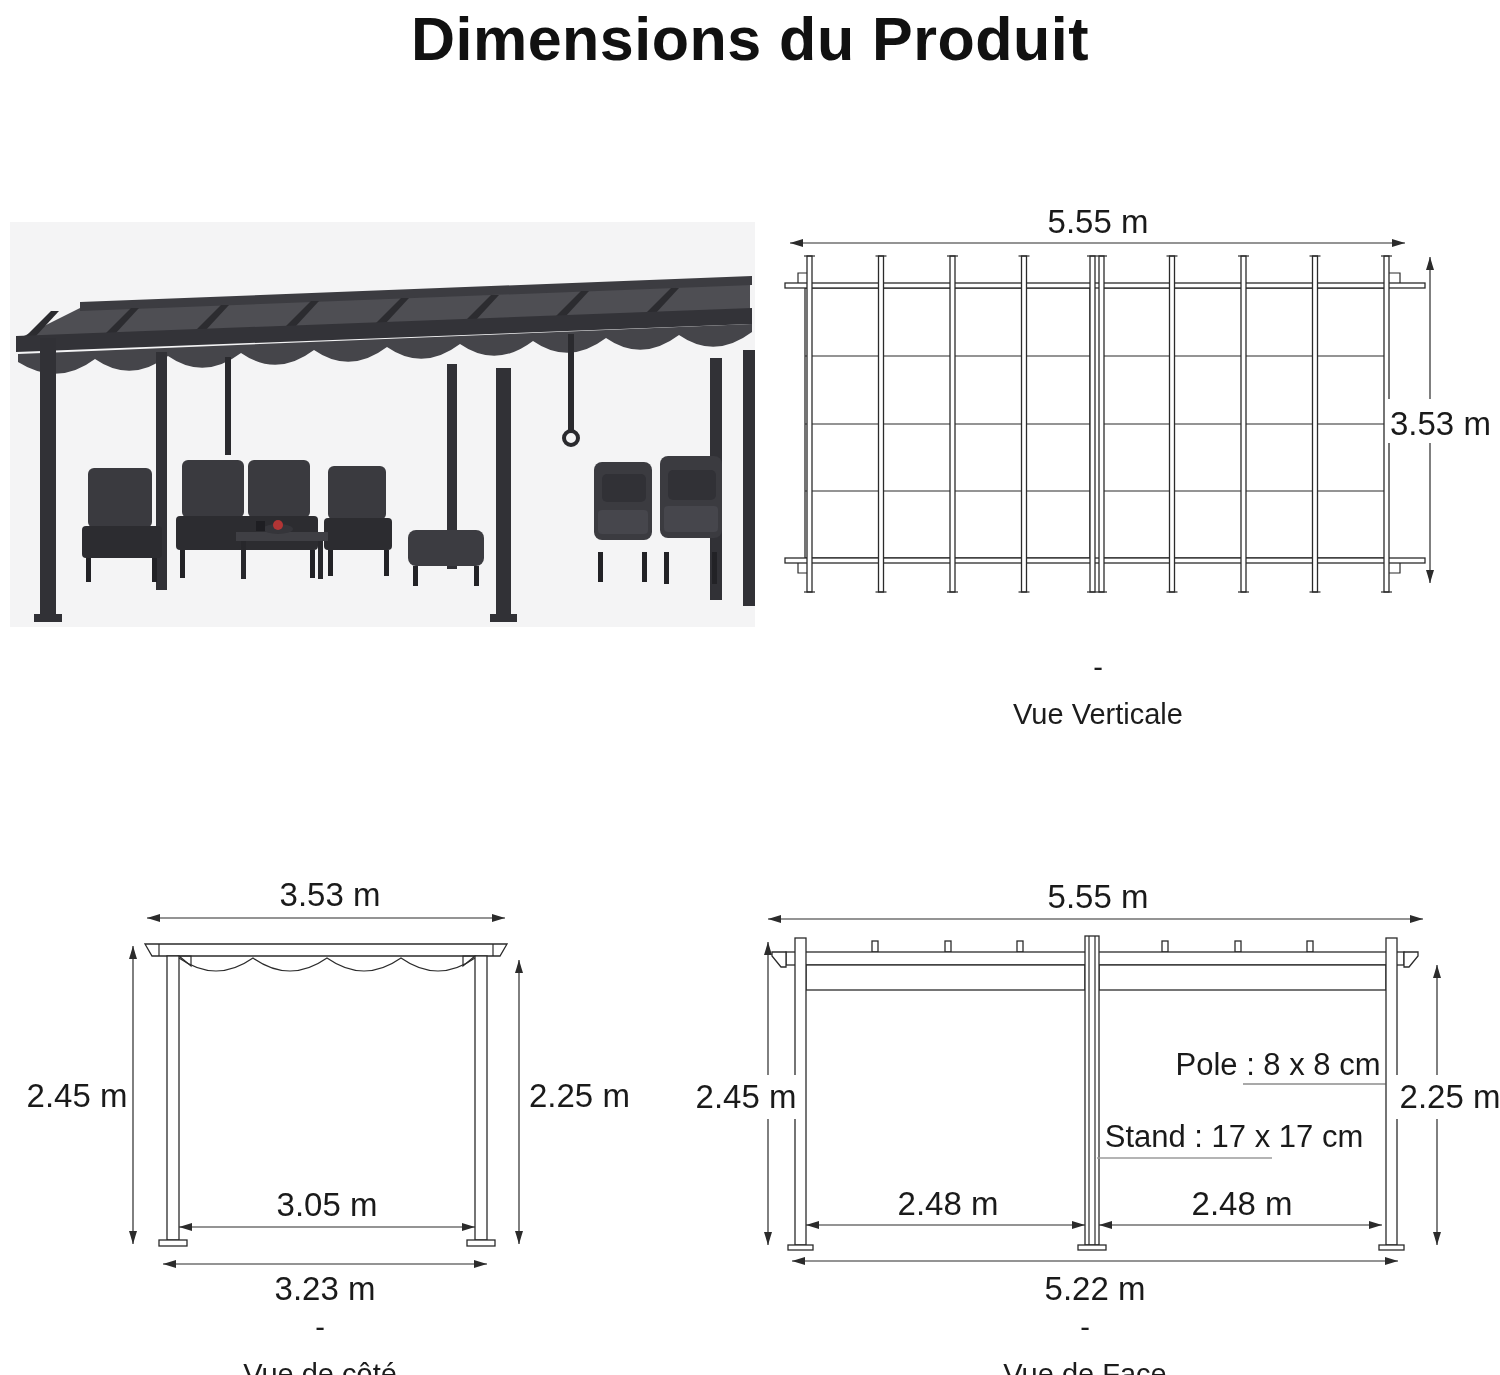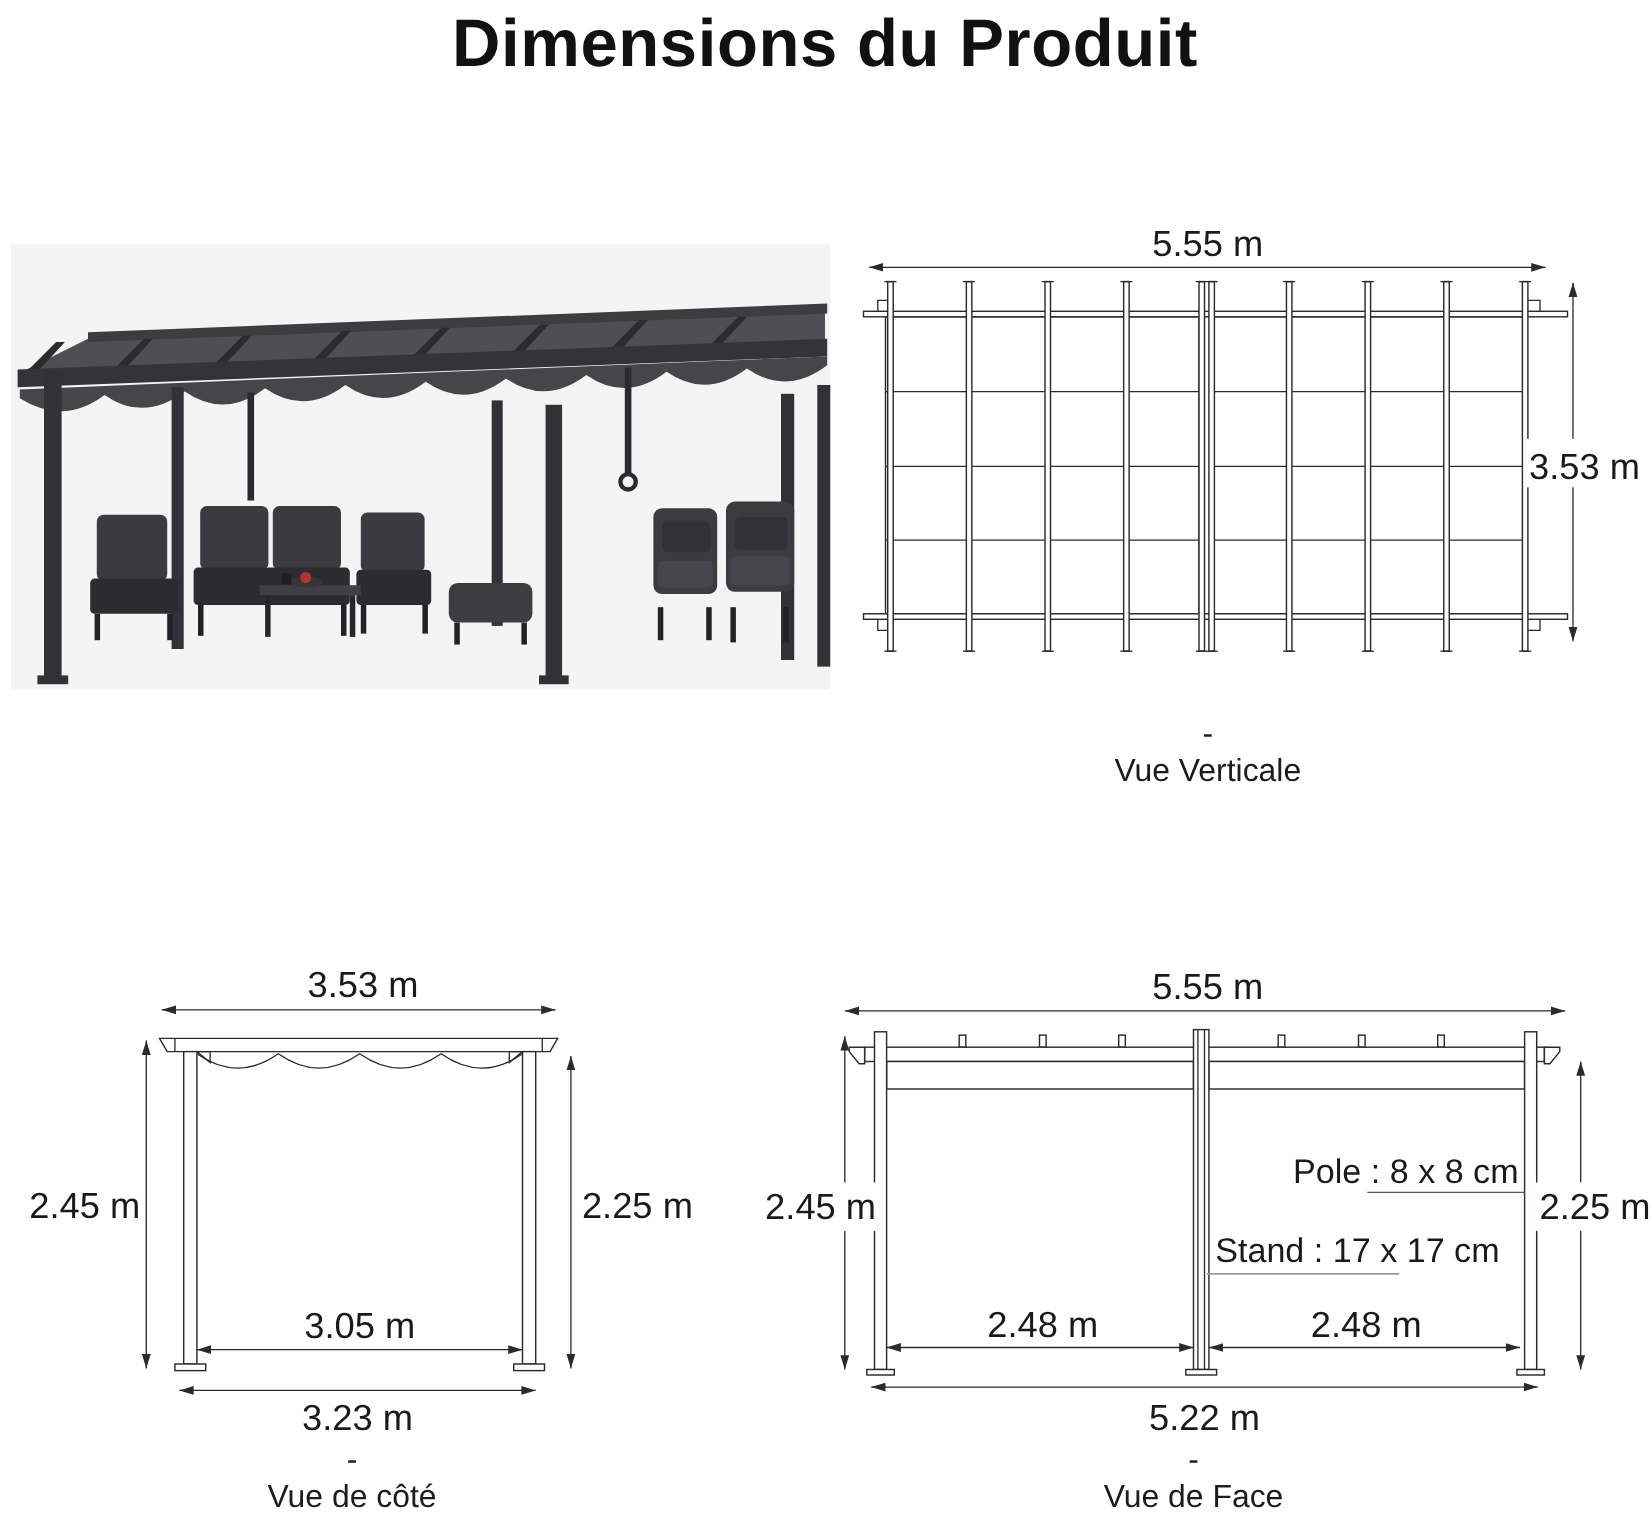--- a/index.html
+++ b/index.html
@@ -3,21 +3,21 @@
 <meta charset="utf-8">
 <style>
   html,body{margin:0;padding:0;background:#ffffff;}
   #stage{position:relative;width:1500px;height:1375px;background:#ffffff;overflow:hidden;
          font-family:"Liberation Sans", sans-serif;color:#1a1a1a;}
   .abs{position:absolute;}
   #title{left:0;top:4px;width:1500px;text-align:center;font-size:61px;font-weight:bold;
          letter-spacing:.5px;color:#111;}
   .caption{width:400px;text-align:center;color:#1c1c1c;}
   .caption .dash{font-size:29px;line-height:30px;}
-  .caption .capt{font-size:29px;line-height:34px;margin-top:2px;}
+  .caption .capt{font-size:29px;line-height:34px;margin-top:15px;}
   svg text{font-family:"Liberation Sans", sans-serif;fill:#1a1a1a;}
   svg .dim{font-size:33px;}
   svg .note{font-size:31px;}
   svg .ln{stroke:#2b2b2b;stroke-width:1.2;fill:none;}
   svg .frame{stroke:#2b2b2b;stroke-width:1.3;fill:#ffffff;}
 </style>
 </head>
 <body>
 
 <div id="stage">

